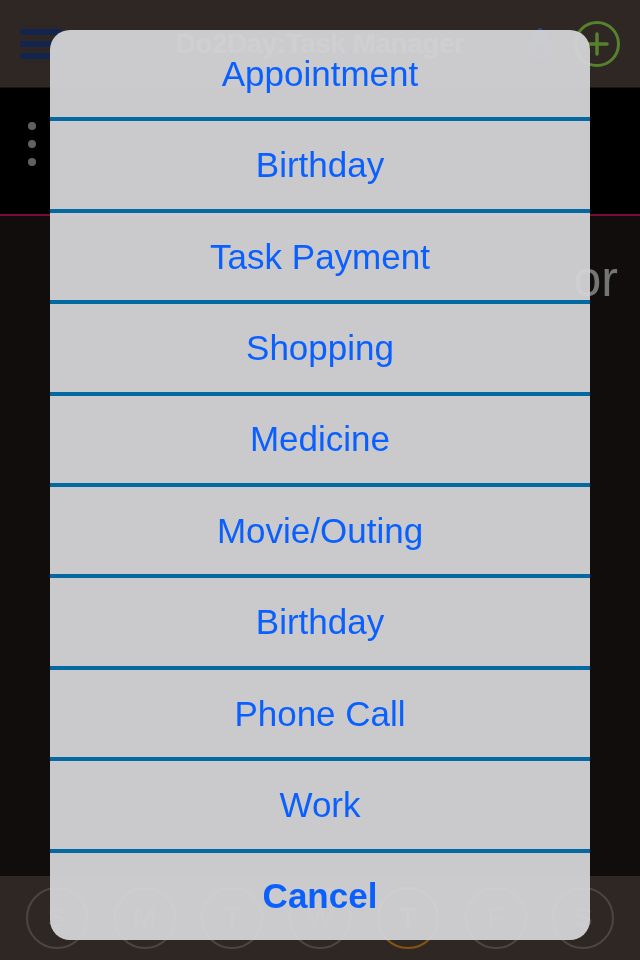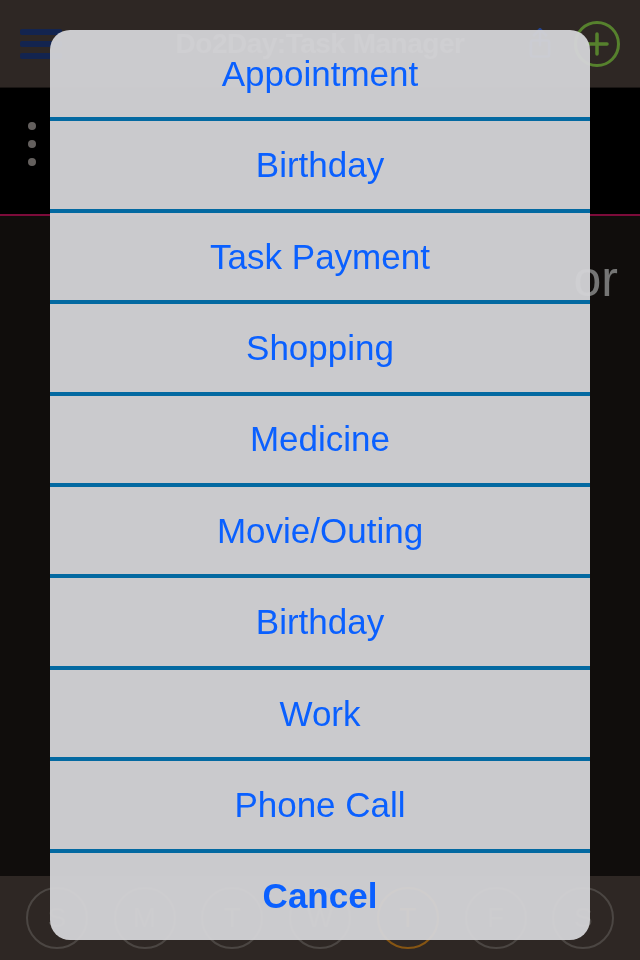--- a/index.html
+++ b/index.html
@@ -163,16 +163,16 @@
 <div class="backdrop"></div>
 
 <div class="sheet">
   <div class="sheet-item">Appointment</div>
   <div class="sheet-item">Birthday</div>
   <div class="sheet-item">Task Payment</div>
   <div class="sheet-item">Shopping</div>
   <div class="sheet-item">Medicine</div>
   <div class="sheet-item">Movie/Outing</div>
   <div class="sheet-item">Birthday</div>
+  <div class="sheet-item">Phone Call</div>
   <div class="sheet-item">Work</div>
-  <div class="sheet-item">Phone Call</div>
   <div class="sheet-item cancel">Cancel</div>
 </div>
 
 </body></html>

